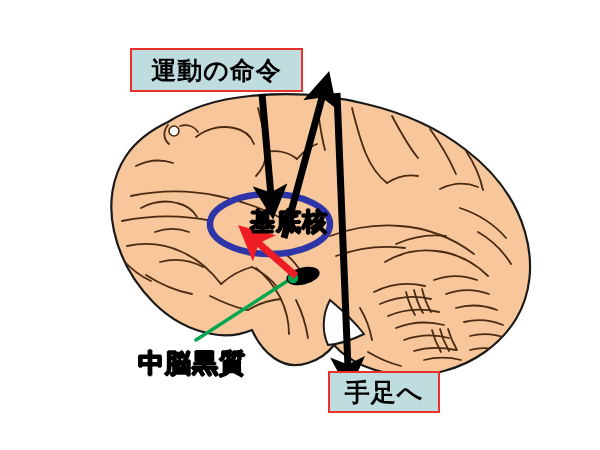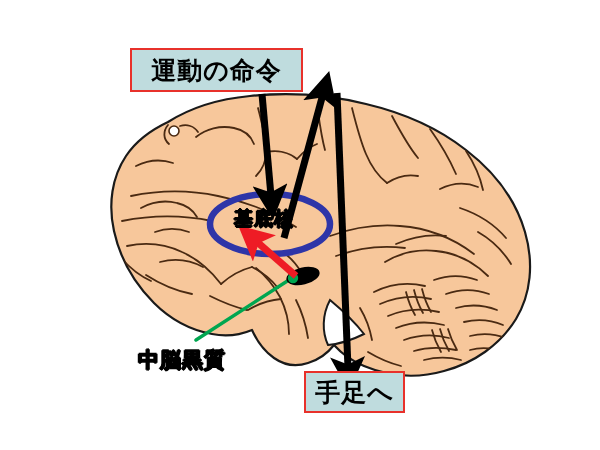--- a/index.html
+++ b/index.html
@@ -186,25 +186,25 @@
       <line x1="337" y1="93" x2="348" y2="368" stroke="#000000" stroke-width="7" marker-end="url(#ah-black)"></line>
 
       <line x1="296" y1="276" x2="256" y2="241" stroke="#ee1c25" stroke-width="7" marker-end="url(#ah-red)"></line>
     </g>
   </svg>
 
   <div class="label-box" id="lbl-motor" style="left: 130px; top: 48px; font-size: 25px; width: 173px; height: 44px;">
     <span>運動の命令</span>
   </div>
 
-  <div class="ellipse-label" id="lbl-basal" style="left: 234px; top: 209px; font-size: 19px;">
+  <div class="ellipse-label" id="lbl-basal" style="left: 250px; top: 209px; font-size: 25px;">
     <span>基底核</span>
   </div>
 
-  <div class="plain-label" id="lbl-nigra" style="left: 138px; top: 350px; font-size: 21px;">
+  <div class="plain-label" id="lbl-nigra" style="left: 138px; top: 350px; font-size: 26px;">
     <span>中脳黒質</span>
   </div>
 
-  <div class="label-box" id="lbl-limbs" style="left: 304px; top: 371px; font-size: 25px; width: 101px; height: 42px;">
+  <div class="label-box" id="lbl-limbs" style="left: 328px; top: 371px; font-size: 25px; width: 112px; height: 42px;">
     <span>手足へ</span>
   </div>
 
 </div>
 
 </body></html>

